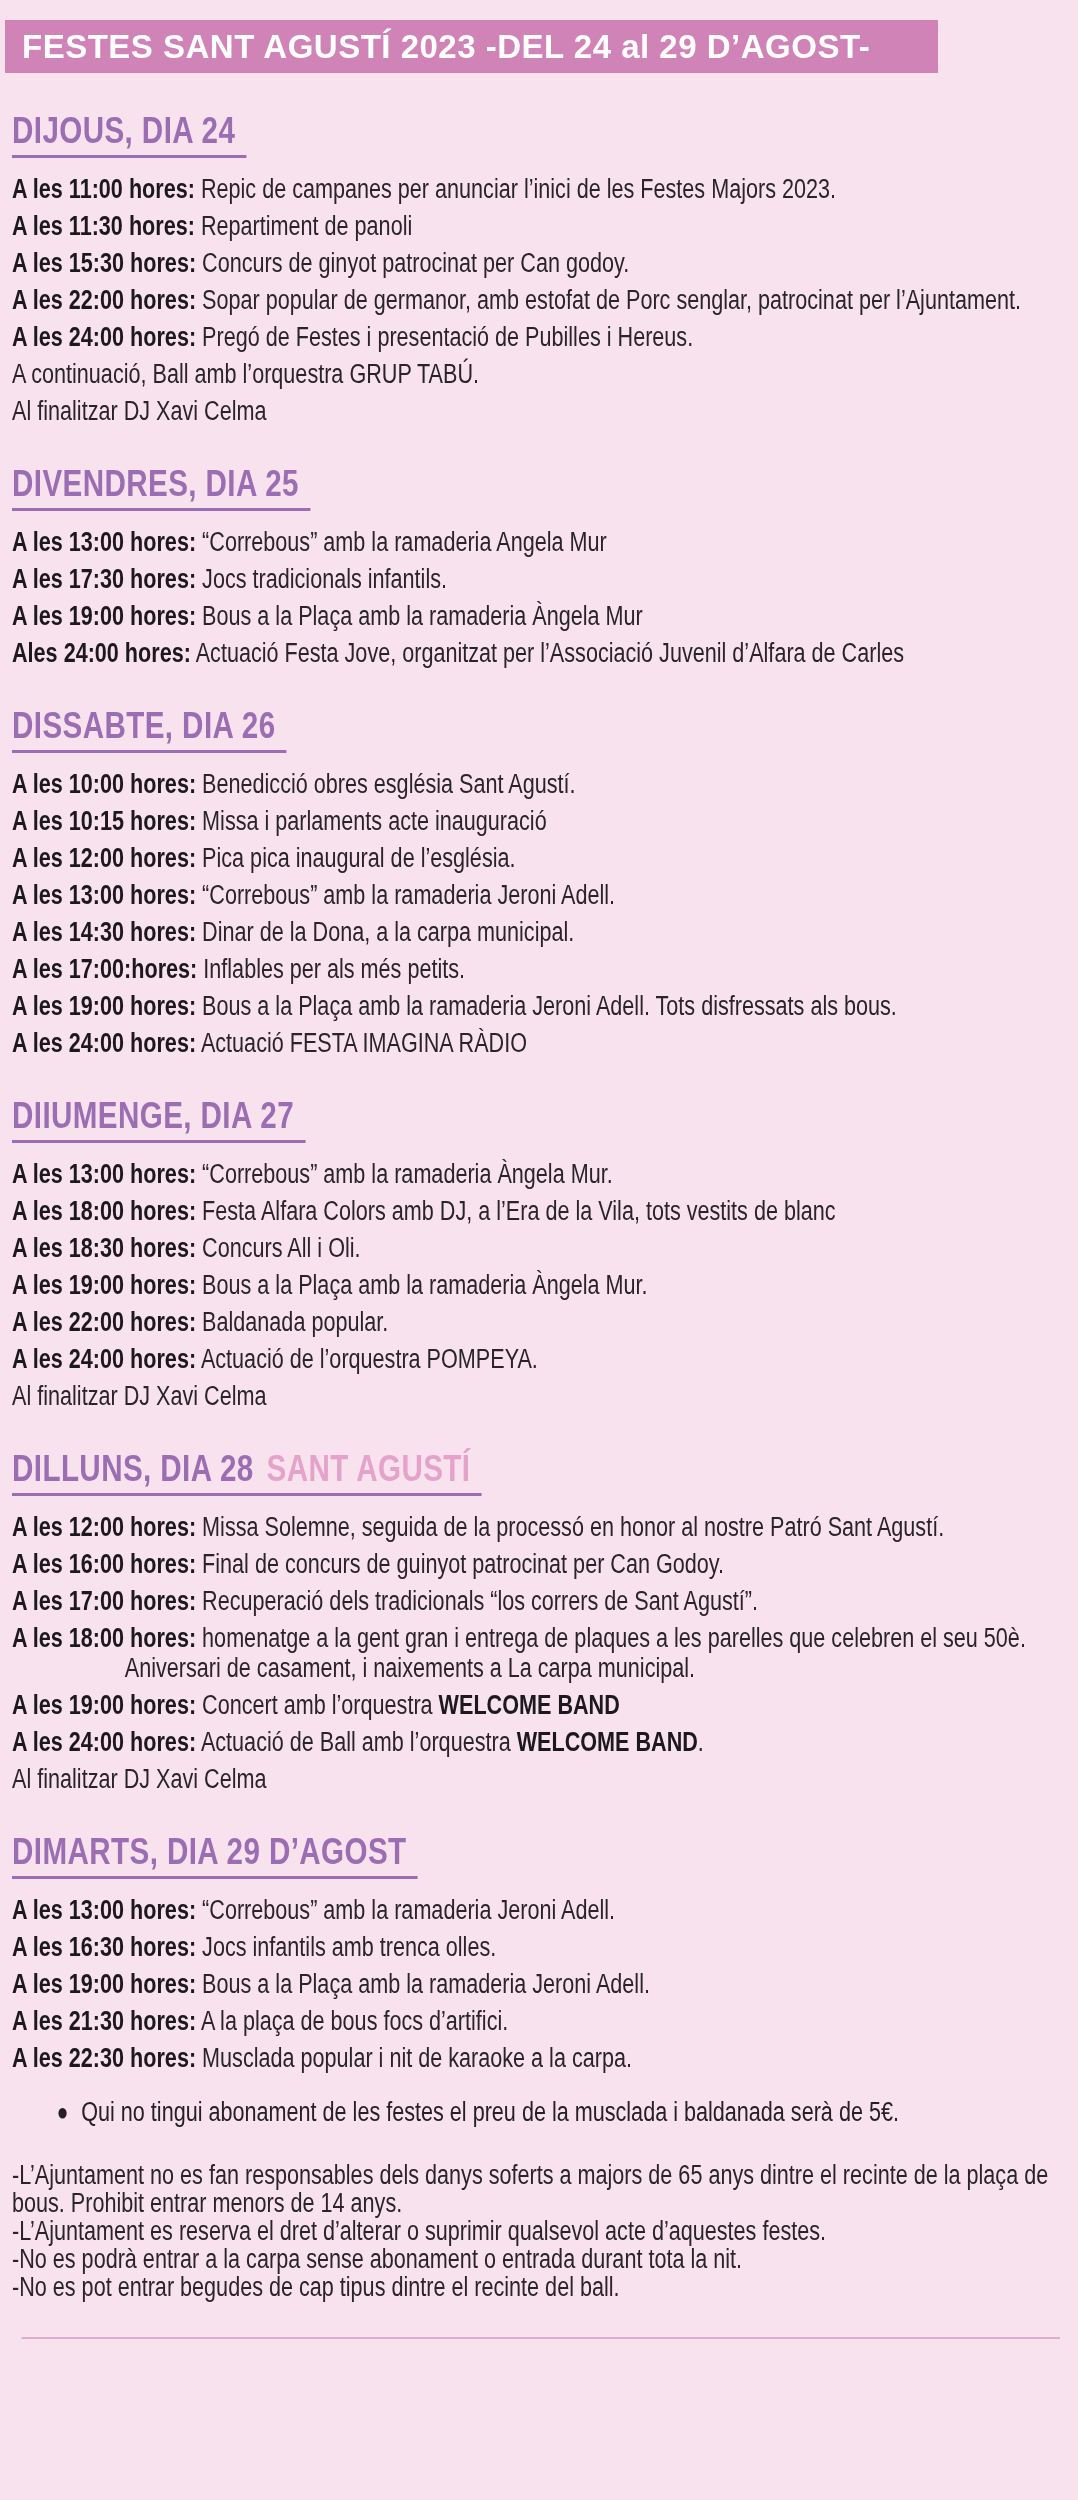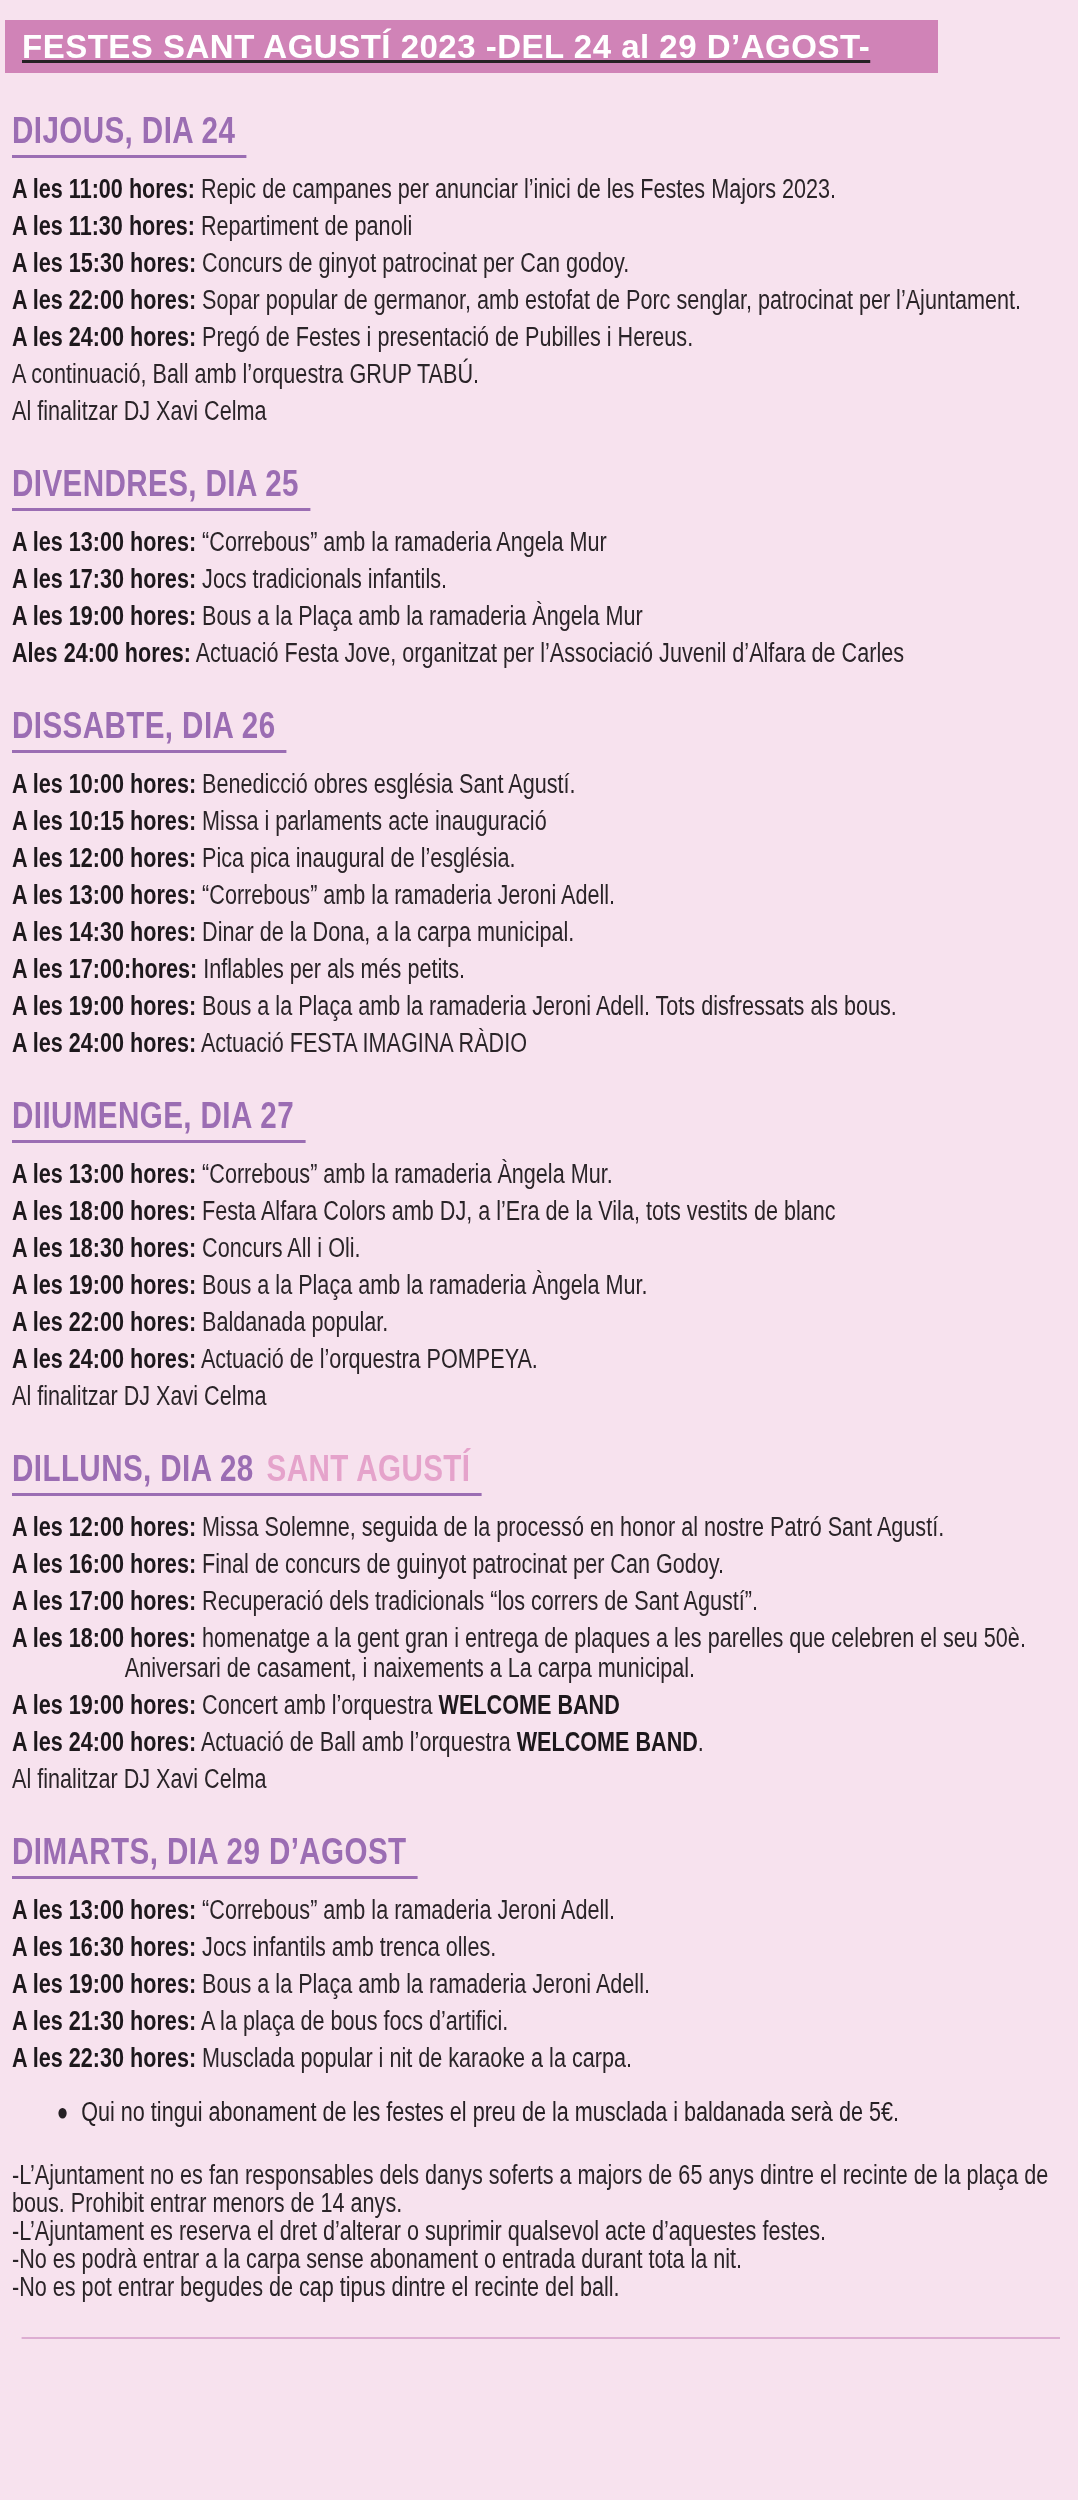--- a/index.html
+++ b/index.html
@@ -11,21 +11,20 @@
     font-family: "Liberation Sans", sans-serif;
     color: #262024;
   }
   .banner {
     margin: 20px 0 0 5px;
     width: 933px;
     height: 53px;
     background: #d083b7;
     display: flex;
     align-items: center;
-    text-decoration: underline;
   }
   .banner-title {
     color: #ffffff;
     font-weight: bold;
     font-size: 33px;
     padding-left: 17px;
     letter-spacing: 0.5px;
     white-space: nowrap;
   }
   

